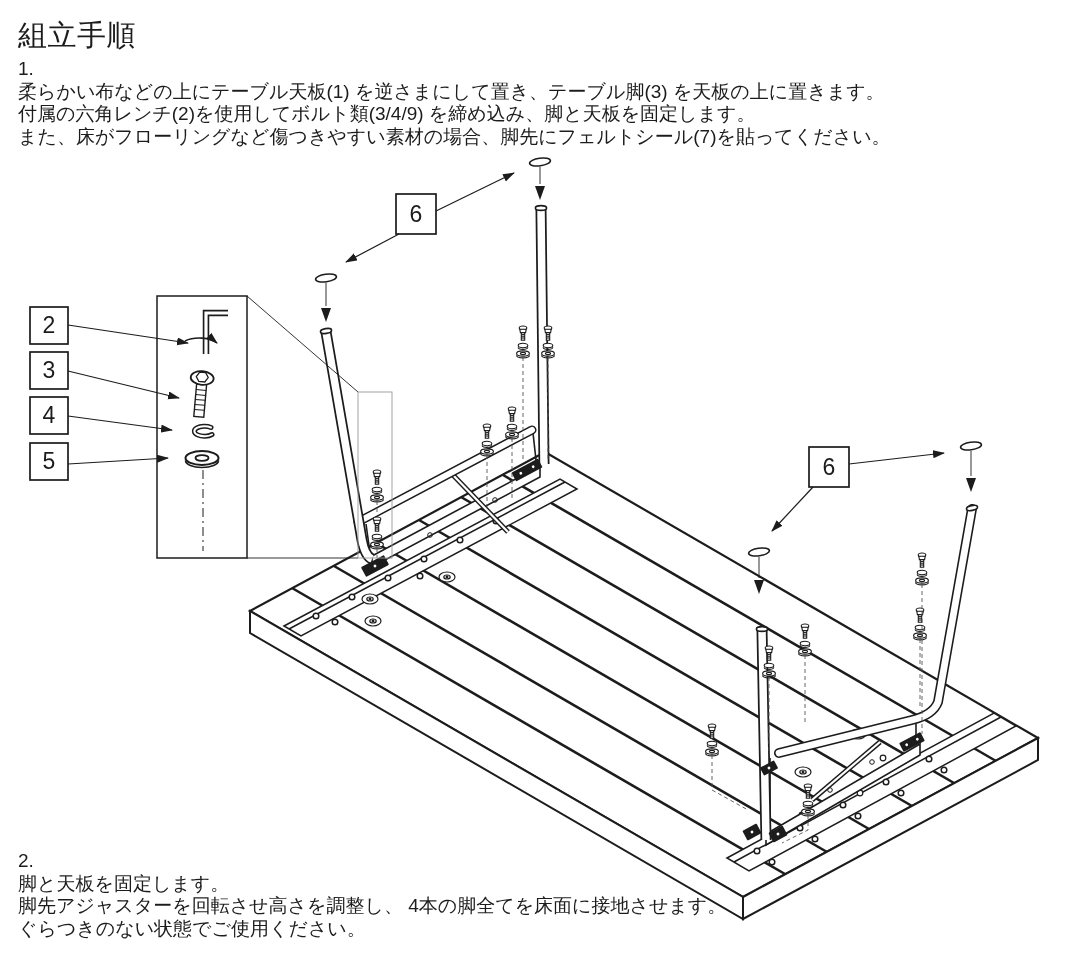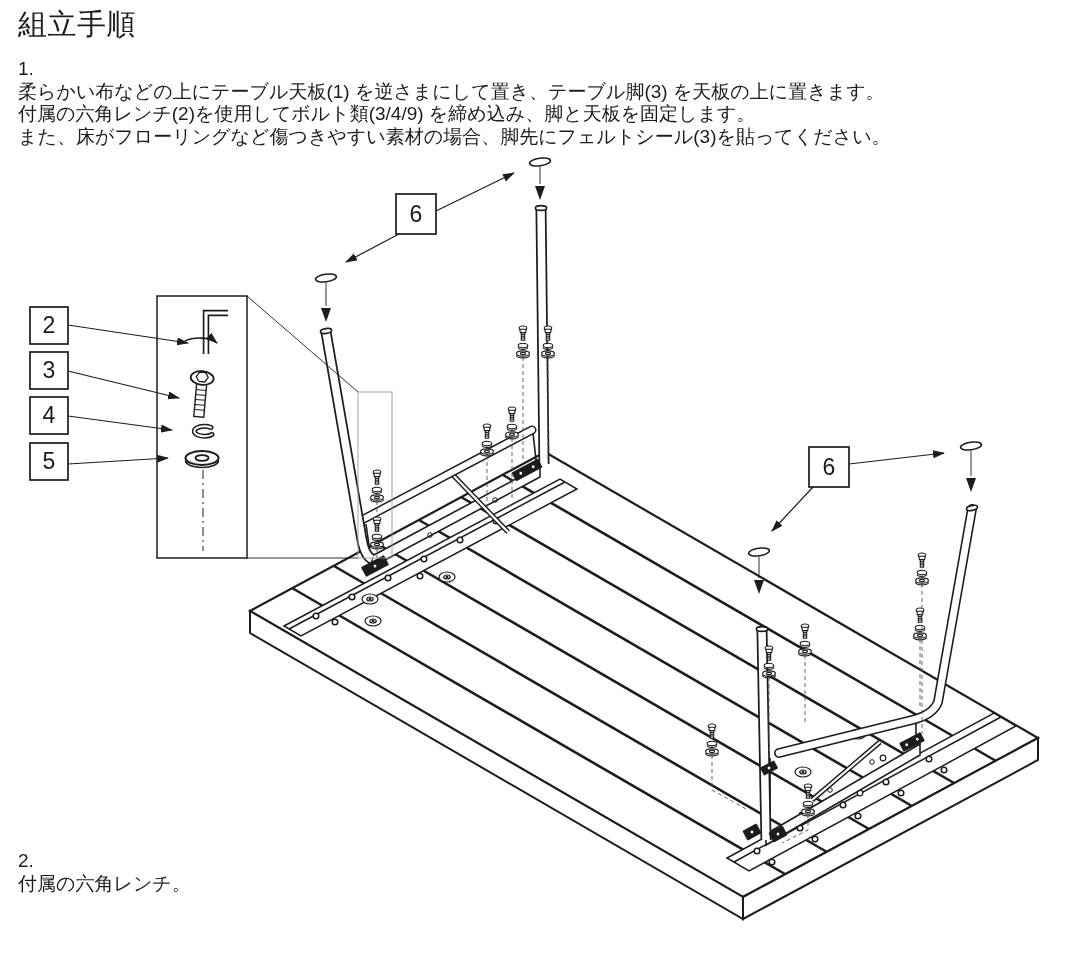--- a/index.html
+++ b/index.html
@@ -1,37 +1,37 @@
 <!DOCTYPE html>
 <html><head>
 <meta charset="utf-8">
 <style>
   html,body{margin:0;padding:0;background:#ffffff;}
   .page{position:relative;width:1080px;height:958px;background:#fff;overflow:hidden;
         font-family:"Liberation Sans","DejaVu Sans",sans-serif;color:#1c1c1c;}
-  .page-title{position:absolute;left:18px;top:5px;font-size:29px;font-weight:500;letter-spacing:.5px;}
+  .page-title{position:absolute;left:18px;top:16px;font-size:29px;font-weight:500;letter-spacing:.5px;}
   .step{position:absolute;left:18px;font-size:19px;line-height:22.6px;white-space:nowrap;}
   .step-1{top:58px;}
   .step-2{top:850px;}
   .diagram-svg{position:absolute;left:0;top:0;}
   .callout-label{font-size:23px;fill:#1c1c1c;font-family:"Liberation Sans","DejaVu Sans",sans-serif;}
   .ink{stroke:#1c1c1c;fill:none;}
 </style>
 </head>
 <body>
 
 <div class="page">
 
   <div class="page-title">組立手順</div>
 
   <div class="step step-1">
     <div>1.</div>
     <div>柔らかい布などの上にテーブル天板(1) を逆さまにして置き、テーブル脚(3) を天板の上に置きます。</div>
     <div>付属の六角レンチ(2)を使用してボルト類(3/4/9) を締め込み、脚と天板を固定します。</div>
-    <div>また、床がフローリングなど傷つきやすい素材の場合、脚先にフェルトシール(3)を貼ってください。</div>
+    <div>また、床がフローリングなど傷つきやすい素材の場合、脚先にフェルトシール(7)を貼ってください。</div>
   </div>
 
   <svg class="diagram-svg" width="1080" height="958" viewBox="0 0 1080 958">
     <defs>
       <marker id="arr" markerUnits="userSpaceOnUse" markerWidth="13" markerHeight="9" refX="11" refY="4" orient="auto">
         <path d="M0,0 L12,4 L0,8 Z" fill="#1c1c1c"></path>
       </marker>
       <g id="bstack" stroke="#1c1c1c" stroke-width="1.1" fill="#fff">
         <ellipse cx="0" cy="2" rx="3.8" ry="2"></ellipse>
         <path d="M-3.2,3.2 L-2.6,6.6 L2.6,6.6 L3.2,3.2 Z"></path>
@@ -320,16 +320,18 @@
     </g>
     <g>
       <rect x="30" y="443" width="38" height="37" fill="#fff" stroke="#1c1c1c" stroke-width="1.7"></rect>
       <text x="49" y="469" text-anchor="middle" class="callout-label">5</text>
       <line x1="68" y1="464" x2="168" y2="458" stroke="#1c1c1c" stroke-width="1.2" marker-end="url(#arr)"></line>
     </g>
   </svg>
 
   <div class="step step-2">
     <div>2.</div>
-    <div>付属の六角レンチ。</div>
+    <div>脚と天板を固定します。</div>
+    <div>脚先アジャスターを回転させ高さを調整し、 4本の脚全てを床面に接地させます。</div>
+    <div>ぐらつきのない状態でご使用ください。</div>
   </div>
 
 </div>
 
 </body></html>

